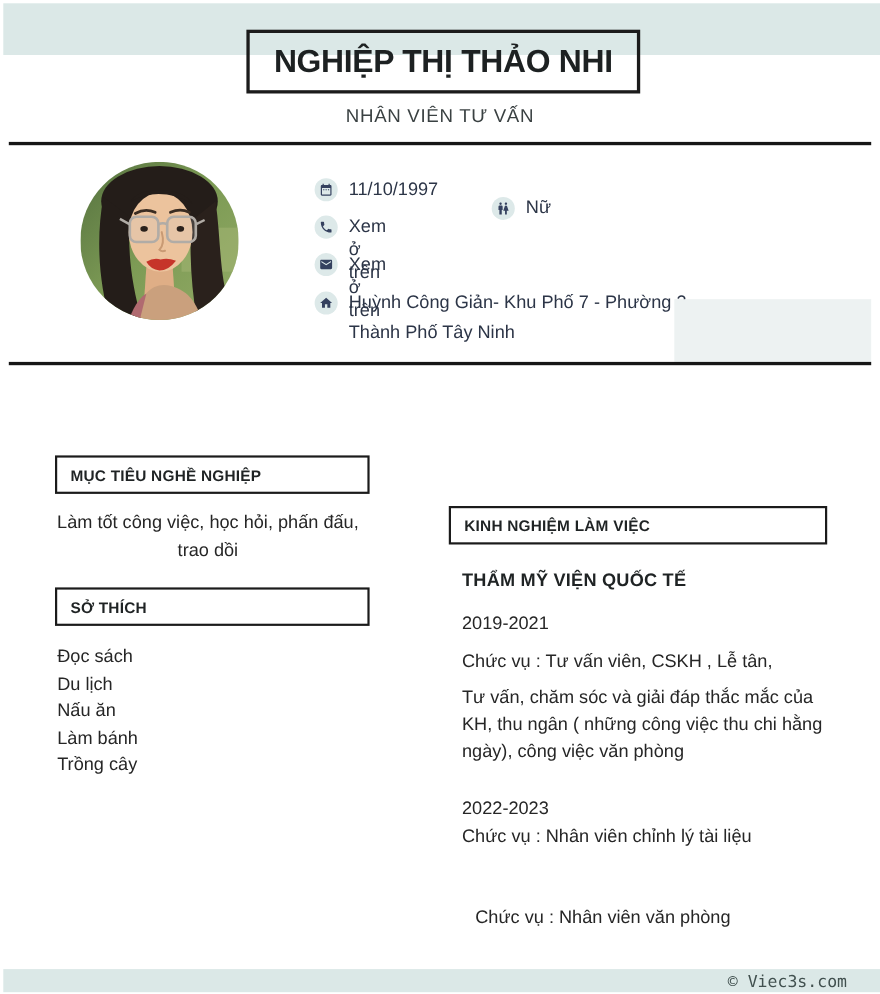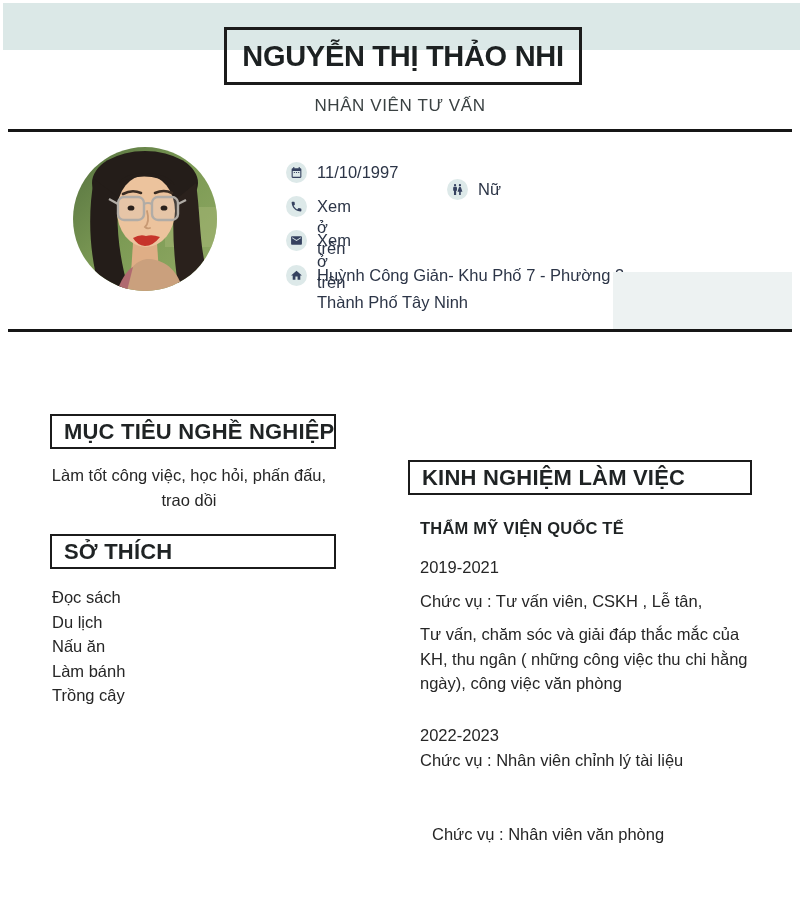--- a/index.html
+++ b/index.html
@@ -33,21 +33,21 @@
     justify-content:center;flex:0 0 21px;margin-top:0px;}
   .c-icon svg{width:13px;height:13px;fill:#35415f;}
   .c-text{margin-left:10px;font-size:16.5px;color:#2c3547;line-height:21px;}
   .addr{width:340px;line-height:27px;margin-top:-3px;}
 
   .light-rect{position:absolute;left:613px;top:272px;width:179px;height:57px;background:#edf2f2;}
 
   
   .hbox{position:absolute;height:31px;border:2px solid #1b1b1b;display:flex;align-items:center;
     box-sizing:content-box;background:#ffffff;}
-  .hbox span{padding-left:12px;font-size:22px;font-weight:bold;color:#1f2324;letter-spacing:0.2px;white-space:nowrap;}
+  .hbox span{padding-left:12px;font-size:14px;font-weight:bold;color:#1f2324;letter-spacing:0.2px;white-space:nowrap;}
   .box-objective{left:50px;top:414px;width:282px;}
   .box-hobby{left:50px;top:534px;width:282px;}
   .box-education{left:408px;top:414px;width:340px;}
   .box-experience{left:408px;top:460px;width:340px;}
 
   .para{position:absolute;font-size:16.5px;line-height:24.5px;color:#262626;}
   .objective-text{left:41px;top:463px;width:296px;text-align:center;}
   .hobby-list{left:52px;top:585px;list-style:none;margin:0;padding:0;}
   .hobby-list li{line-height:24.6px;}
 
@@ -61,21 +61,21 @@
   .r3{left:420px;top:822px;margin-left:12px;}
 </style>
 </head>
 <body>
 
 <div class="page">
 
   <div class="band-top"></div>
 
   <div class="name-box">
-    <h1>NGUYỄN THỊ THẢO NHI</h1>
+    <h1>NGHIỆP THỊ THẢO NHI</h1>
   </div>
 
   <div class="job-title">NHÂN VIÊN TƯ VẤN</div>
 
   <div class="divider d1"></div>
 
   <div class="photo">
     <svg viewBox="0 0 144 144" width="144" height="144">
       <defs>
         <linearGradient id="bg" x1="0" y1="0" x2="1" y2="1">
@@ -190,14 +190,17 @@
 
   <div class="para p1">2019-2021</div>
   <div class="para d1t">Tư vấn, chăm sóc và giải đáp thắc mắc của KH, thu ngân ( những công việc thu chi hằng ngày), công việc văn phòng</div>
   <div class="para r1">Chức vụ : Tư vấn viên, CSKH , Lễ tân,</div>
 
   <div class="para p2">2022-2023</div>
   <div class="para r2">Chức vụ : Nhân viên chỉnh lý tài liệu</div>
 
   <div class="para r3">Chức vụ : Nhân viên văn phòng</div>
 
+  <div class="band-bottom">
+    <span class="copy">© Viec3s.com</span>
+  </div>
 
 </div>
 
 </body></html>

